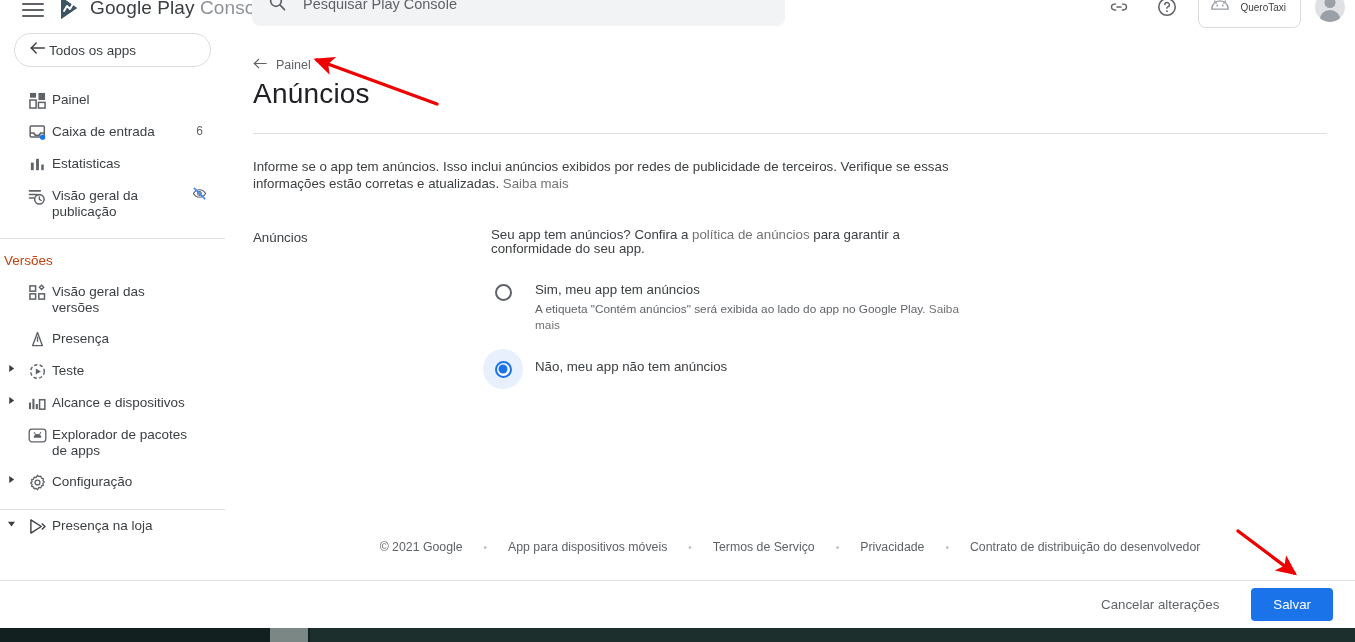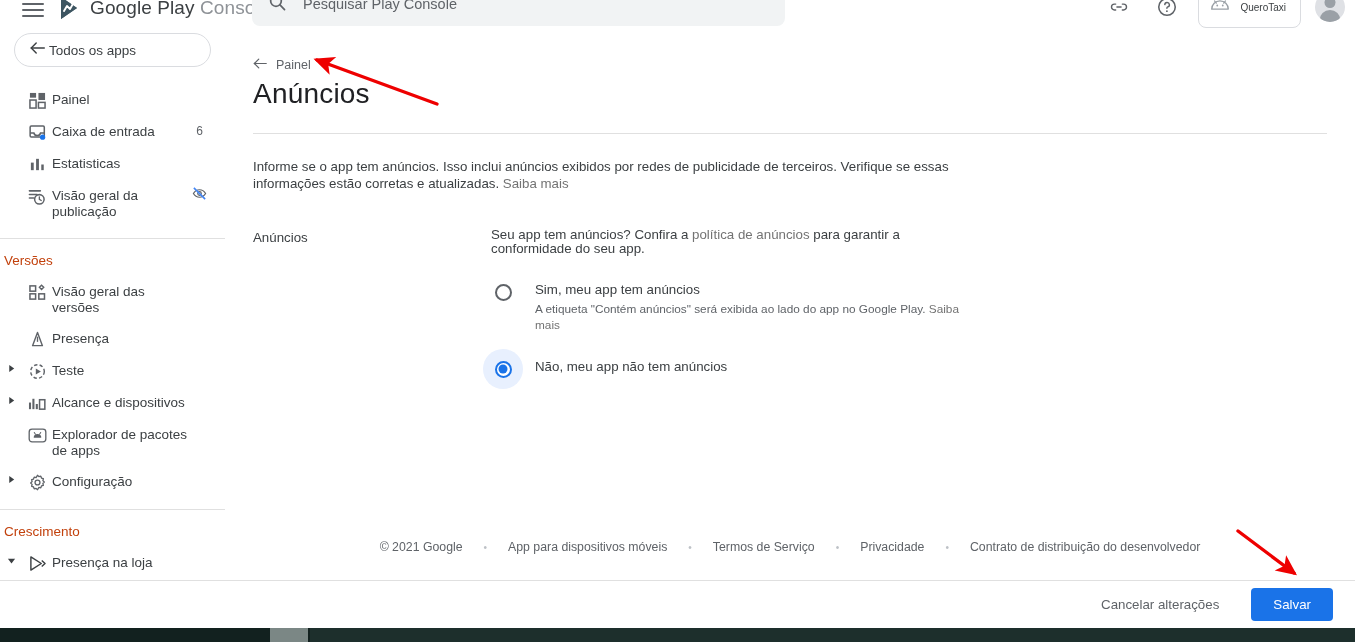--- a/index.html
+++ b/index.html
@@ -362,21 +362,20 @@
           <svg width="17" height="17" viewBox="0 0 18 18">
             <path d="M9 1.3l1.5 1.5 2-.5.7 2 2 .7-.5 2 1.5 1.5-1.5 1.5.5 2-2 .7-.7 2-2-.5L9 16.7l-1.5-1.5-2 .5-.7-2-2-.7.5-2L1.8 9.5 3.3 8l-.5-2 2-.7.7-2 2 .5z" fill="none" stroke="#5f6368" stroke-width="1.4" stroke-linejoin="round"></path>
             <circle cx="9" cy="9" r="2.6" fill="none" stroke="#5f6368" stroke-width="1.4"></circle>
           </svg>
         </span>
         <span class="nav-label">Configuração</span>
       </div>
     </div>
 
     <div class="sidediv"></div>
-    <div class="sectitle">Crescimento</div>
 
     <div>
       <div class="navitem">
         <span class="nav-caret">
           <svg width="9" height="9" viewBox="0 0 10 10">
               <polygon points="1,3 9,3 5,8.2" fill="#3c4043"></polygon>
             </svg>
         </span>
         <span class="nav-ico">
           <svg width="19" height="17" viewBox="0 0 20 18">

